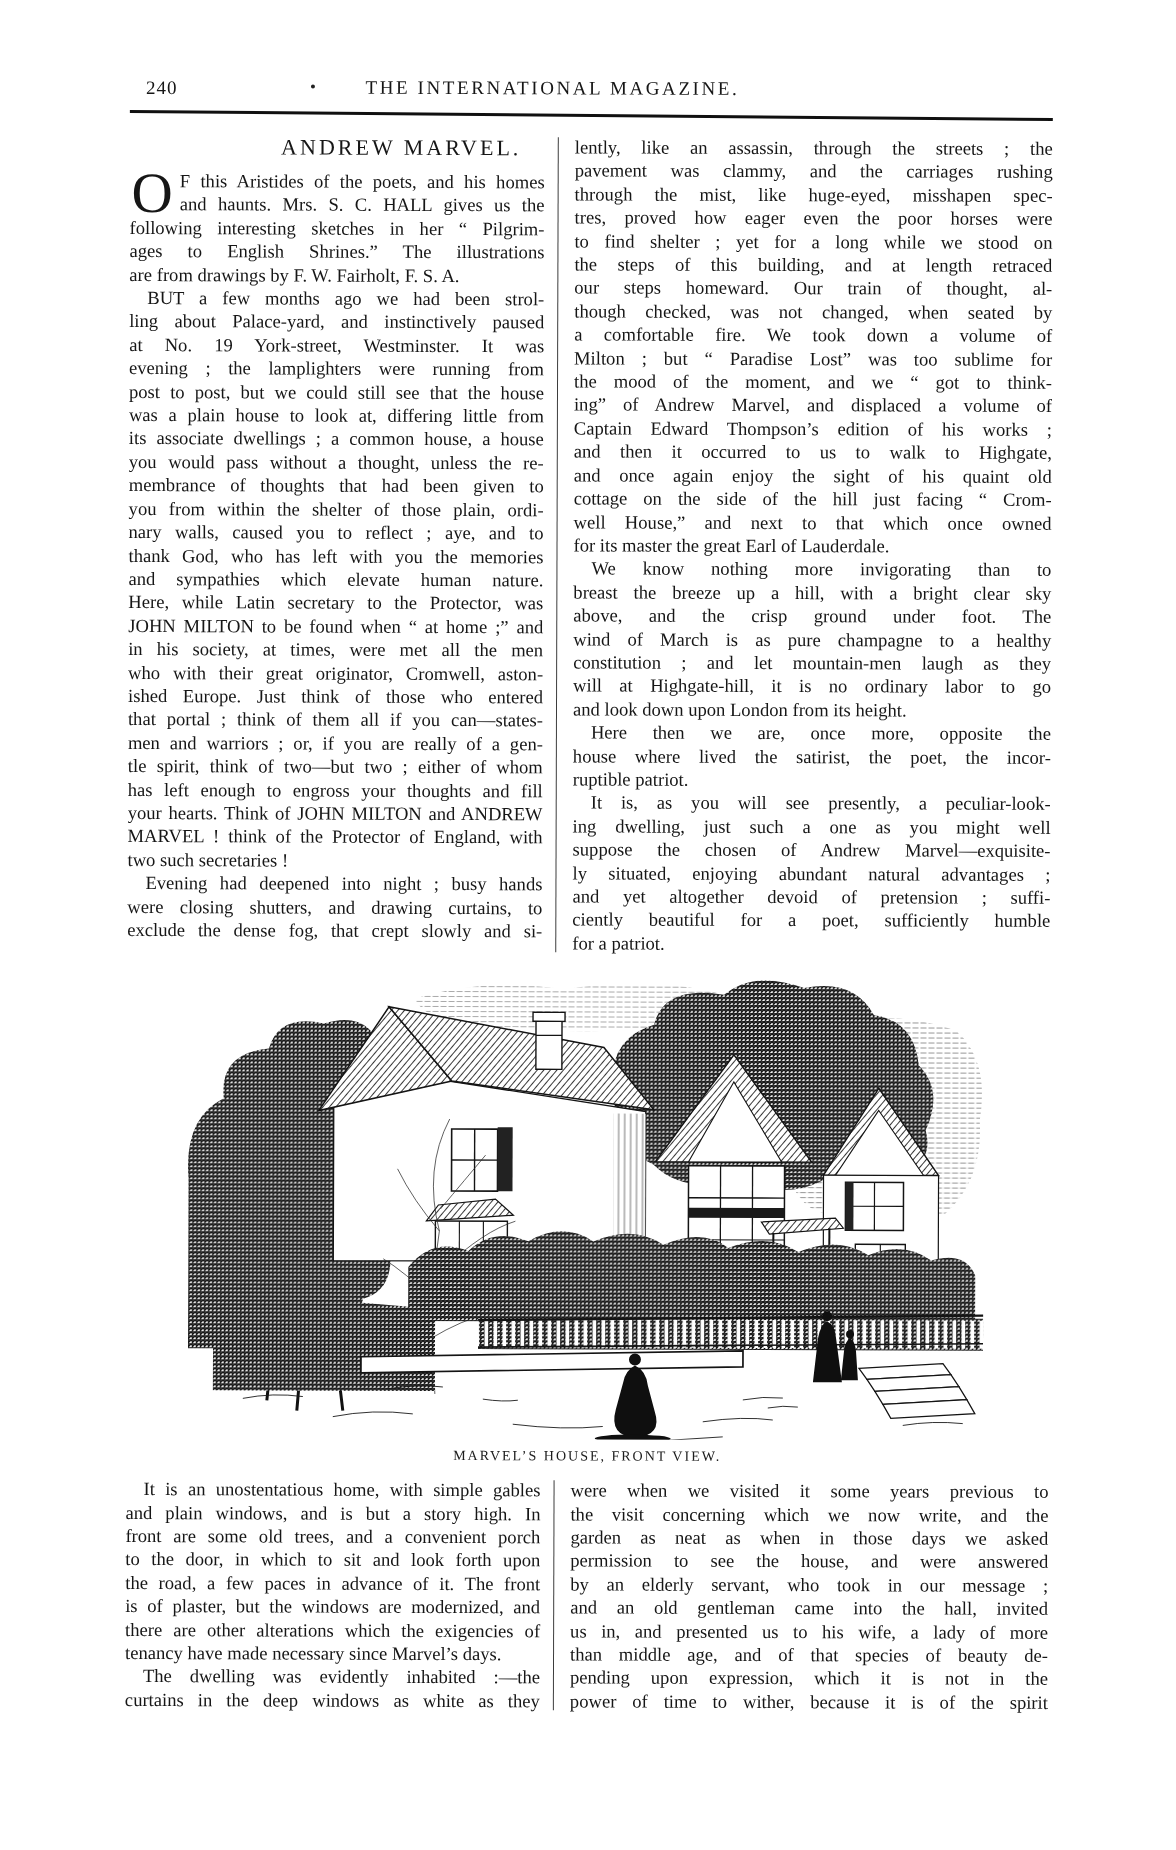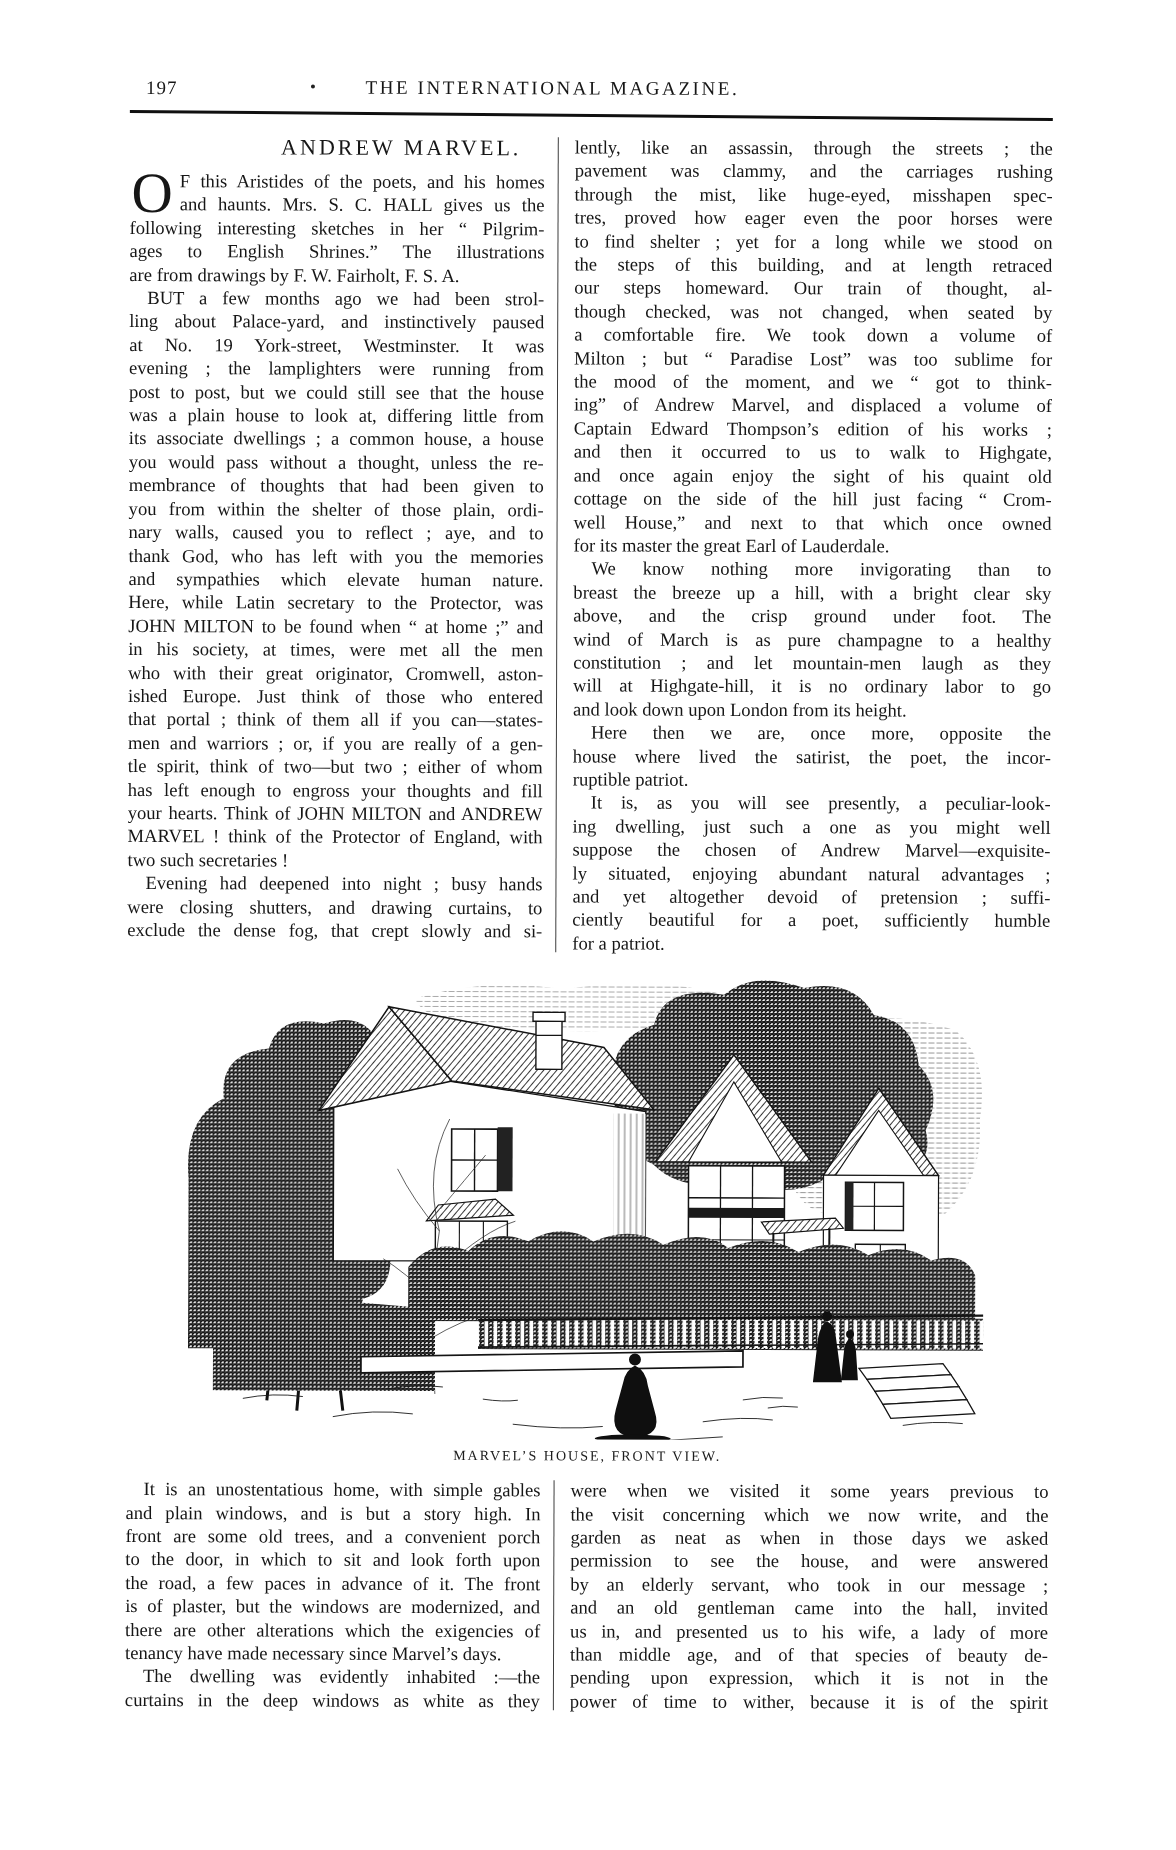--- a/index.html
+++ b/index.html
@@ -30,21 +30,21 @@
   .fig{margin:15px 0 0 0;width:923px;text-align:center;}
   .fig svg{display:block;margin:0 auto;}
   .figcap{text-align:center;font-size:14px;letter-spacing:2px;margin-top:9px;color:#1c1c1c;}
 </style>
 </head>
 <body>
 
 <div class="content">
 
   <div class="hdr">
-    <span class="pagenum">197</span>
+    <span class="pagenum">240</span>
     <div class="hdrtitle">THE INTERNATIONAL MAGAZINE.</div>
     <span class="speck"></span>
   </div>
   <div class="rule"></div>
 
   <div class="cols top">
     <div class="cl">
       <div class="atitle">ANDREW MARVEL.</div>
       <div>
           <div class="para">

